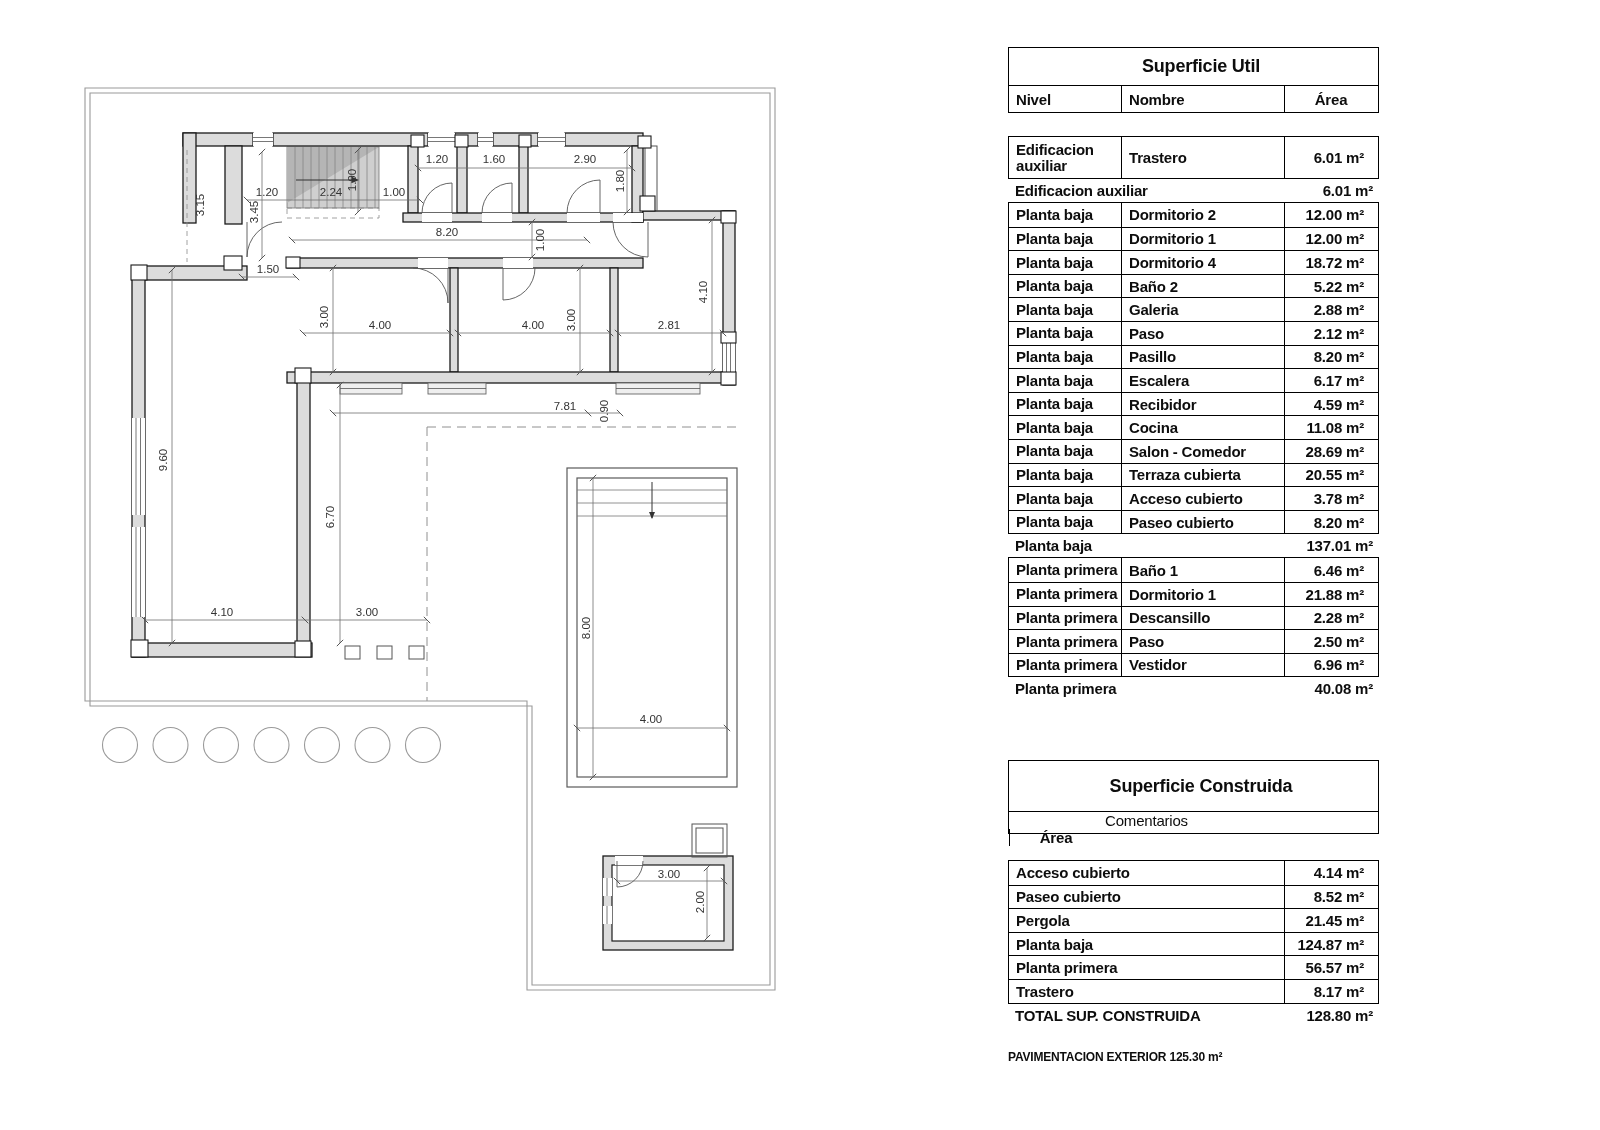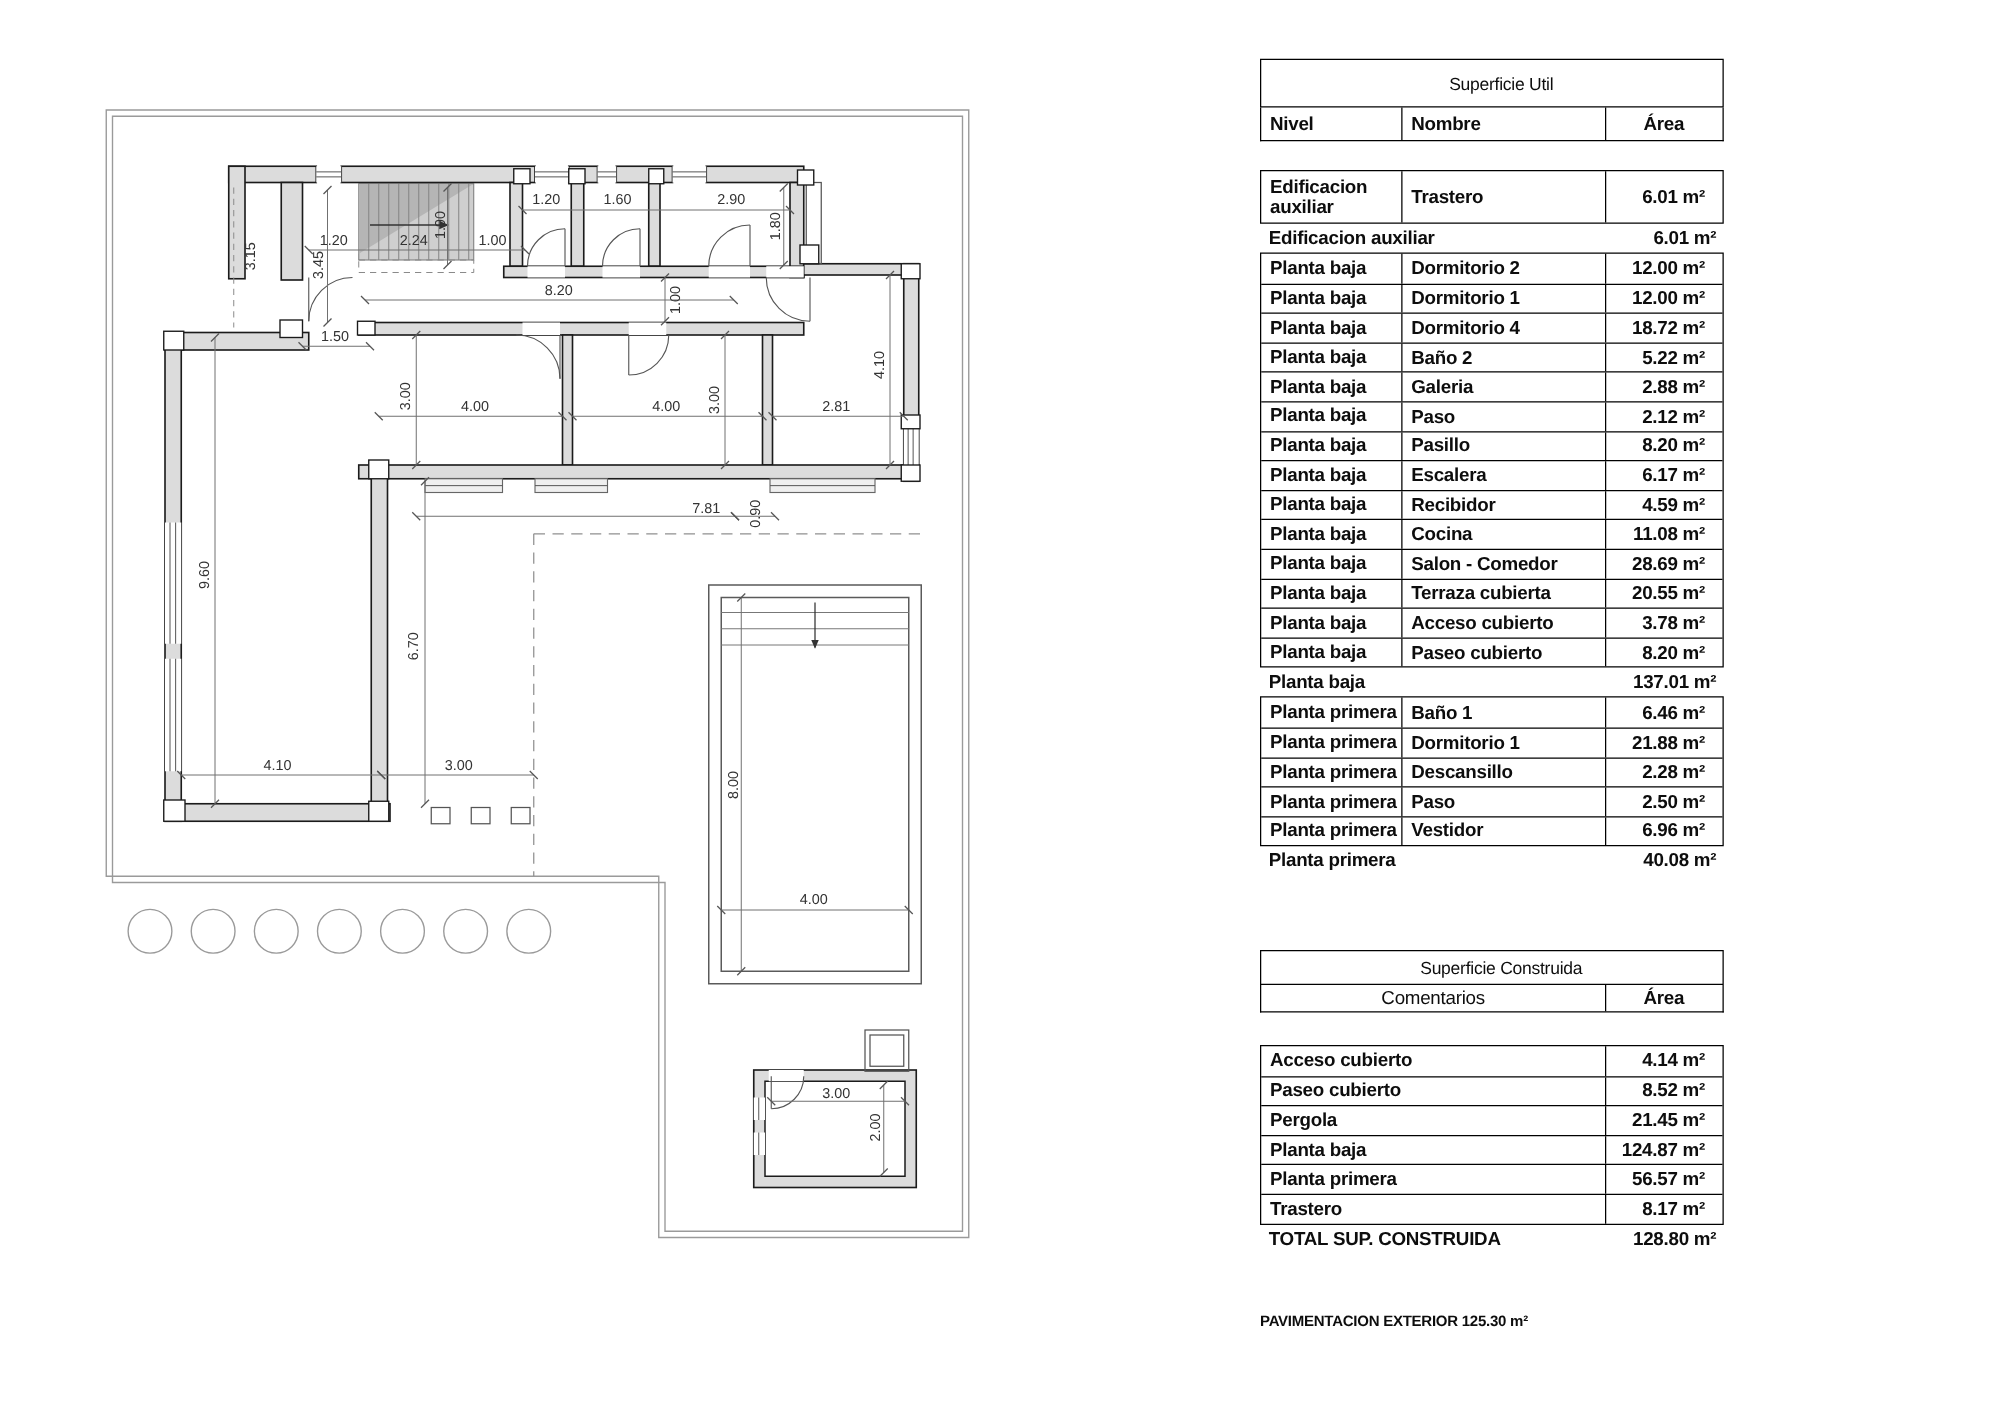--- a/index.html
+++ b/index.html
@@ -29,25 +29,25 @@
   .pool{fill:#ffffff;stroke:#5a5a5a;stroke-width:1.2;}
   .poolline{stroke:#777;stroke-width:0.8;}
   text.lbl{font:11.5px "Liberation Sans",sans-serif;fill:#333;text-anchor:middle;}
 
   
   .tbl{position:absolute;width:371px;letter-spacing:-0.2px;}
   #t1{left:1008px;top:47px;}
   #t2{left:1008px;top:760px;}
   .tbl *{box-sizing:border-box;}
   .ttitle{height:39px;border:1.6px solid #000;display:flex;align-items:center;justify-content:center;
-          font-size:14px;font-weight:normal;padding-left:15px;}
-  #t2 .ttitle{height:28px;}
+          font-size:18px;font-weight:bold;padding-left:15px;}
+  #t2 .ttitle{height:52px;}
   .thead{height:27px;border:1.6px solid #000;border-top:none;display:flex;align-items:stretch;
          font-size:15px;font-weight:bold;}
-  #t2 .thead{height:22px;}
+  #t2 .thead{height:22px;flex-direction:column;}
   .hc{display:flex;align-items:center;}
   .hc1{width:112px;padding-left:7px;}
   .hc2{width:163px;padding-left:7px;border-left:1.3px solid #000;}
   .hc3{width:93px;border-left:1.3px solid #000;justify-content:center;}
   .hcc{width:275px;justify-content:center;font-weight:normal;}
   .block{border:1.5px solid #000;font-size:15px;font-weight:bold;}
   #su-sections > .block:first-child{margin-top:23px;}
   #sc-rows{margin-top:26px;}
   .trow{display:flex;align-items:center;height:23.6px;}
   .trow + .trow{border-top:1.3px solid #000;}

